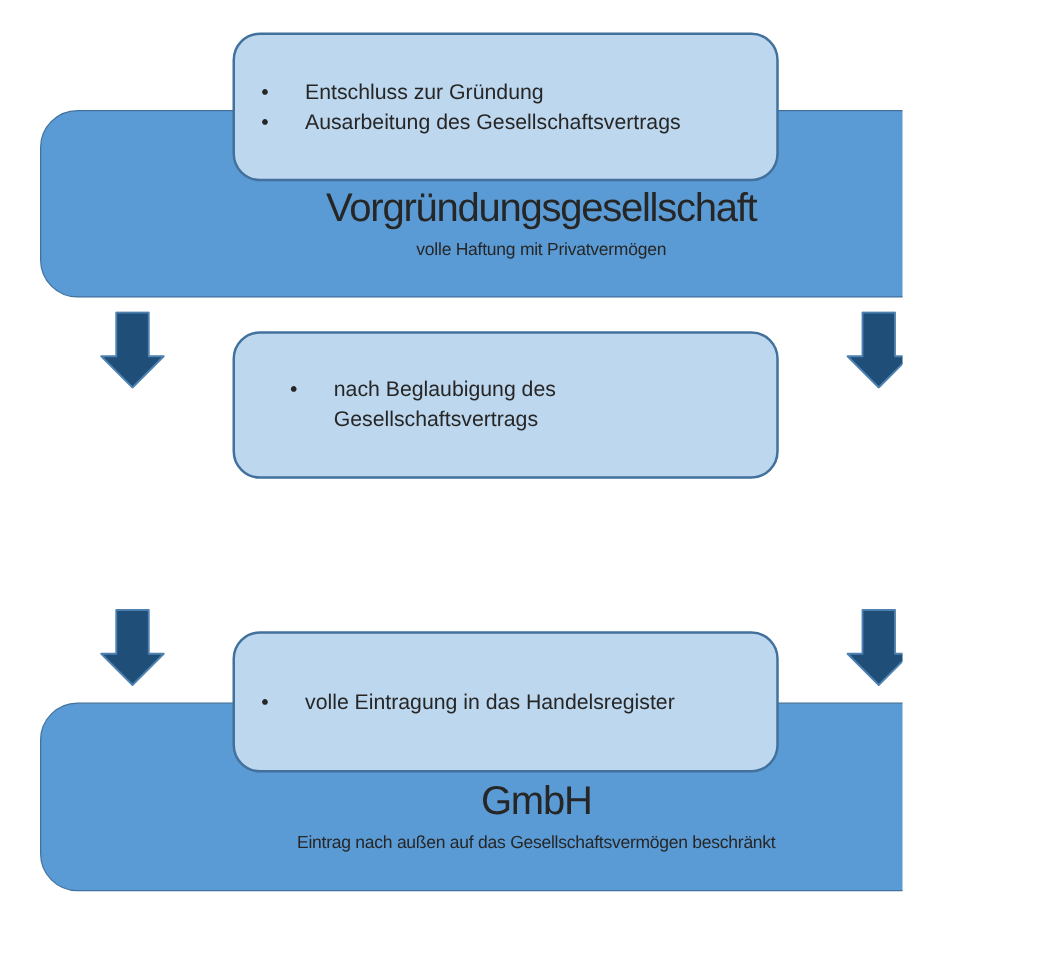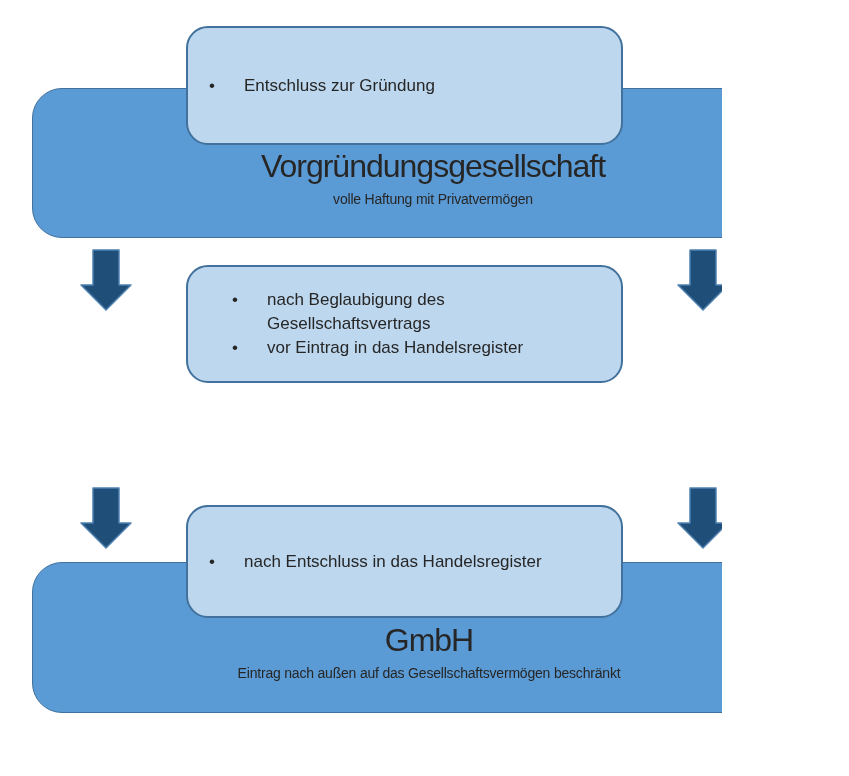--- a/index.html
+++ b/index.html
@@ -103,20 +103,21 @@
   .row2 { top: 487px; }
 </style>
 </head>
 <body>
 
 <div class="canvas" style="--background: #ffffff; --stage-fill: #5B9BD5; --stage-border: #41719C; --note-fill: #BDD7EE; --note-border: #41719C; --arrow-fill: #1F4E79; --arrow-border: #4E81B0; --text: #262626;">
 
   <div class="note note1">
     <ul class="bullets">
       <li>Entschluss zur Gründung</li>
+      <li>Ausarbeitung des Gesellschaftsvertrags</li>
     </ul>
   </div>
   <div class="stage stage1">
     <div class="stage-title">Vorgründungsgesellschaft</div>
     <div class="stage-subtitle">volle Haftung mit Privatvermögen</div>
   </div>
 
   <div class="arrow a-left row1">
     <svg width="52" height="62" viewBox="0 0 52 62">
         <polygon points="13,1 39,1 39,36 51,36 26,61 1,36 13,36"></polygon>
@@ -124,38 +125,37 @@
   </div>
   <div class="arrow a-right row1">
     <svg width="52" height="62" viewBox="0 0 52 62">
         <polygon points="13,1 39,1 39,36 51,36 26,61 1,36 13,36"></polygon>
       </svg>
   </div>
 
   <div class="note note2">
     <ul class="bullets">
       <li>nach Beglaubigung des Gesellschaftsvertrags</li>
-      <li>vor Eintrag in das Handelsregister</li>
     </ul>
   </div>
 
   <div class="arrow a-left row2">
     <svg width="52" height="62" viewBox="0 0 52 62">
         <polygon points="13,1 39,1 39,36 51,36 26,61 1,36 13,36"></polygon>
       </svg>
   </div>
   <div class="arrow a-right row2">
     <svg width="52" height="62" viewBox="0 0 52 62">
         <polygon points="13,1 39,1 39,36 51,36 26,61 1,36 13,36"></polygon>
       </svg>
   </div>
 
   <div class="note note3">
     <ul class="bullets">
-      <li>nach Entschluss in das Handelsregister</li>
+      <li>volle Eintragung in das Handelsregister</li>
     </ul>
   </div>
   <div class="stage stage3">
     <div class="stage-title">GmbH</div>
     <div class="stage-subtitle">Eintrag nach außen auf das Gesellschaftsvermögen beschränkt</div>
   </div>
 
 </div>
 
 </body></html>

